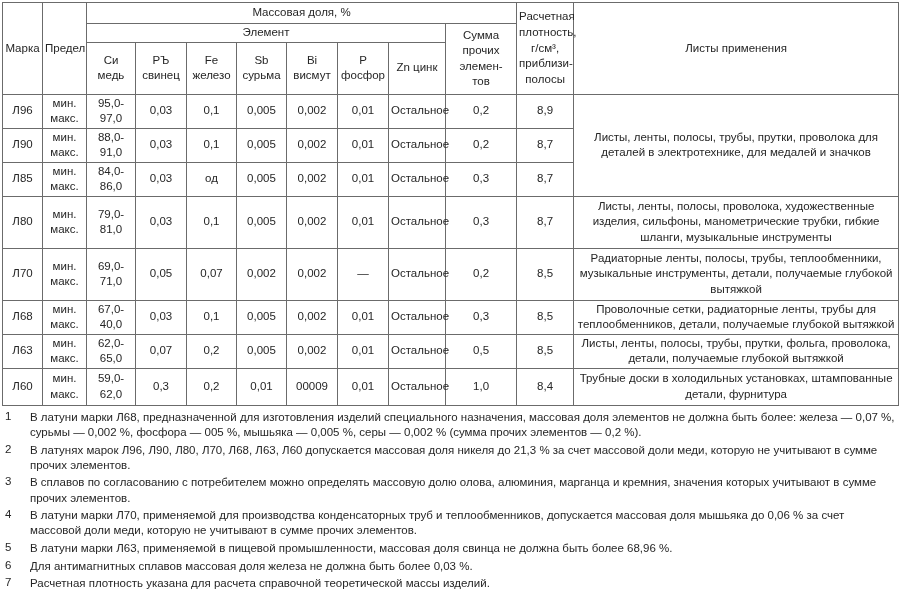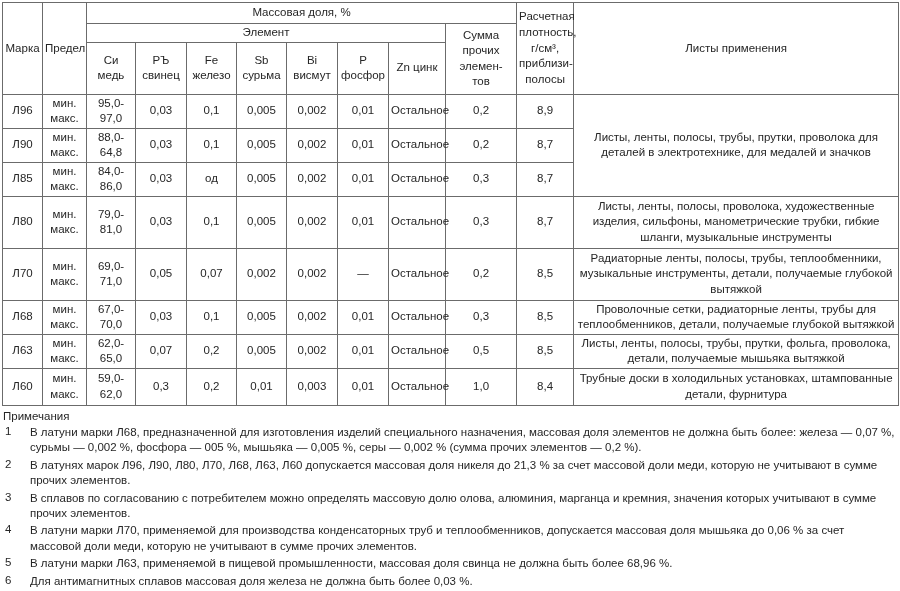--- a/index.html
+++ b/index.html
@@ -112,21 +112,21 @@
         <td>Остальное</td>
         <td>0,2</td>
         <td>8,9</td>
         <td class="app" rowspan="3">Листы, ленты, полосы, трубы, прутки, проволока для деталей в электротехнике, для медалей и значков</td>
       </tr>
       <tr class="r-small">
         <td>Л90</td>
         <td>мин.
 макс.</td>
         <td>88,0-
-64,8</td>
+91,0</td>
         <td>0,03</td>
         <td>0,1</td>
         <td>0,005</td>
         <td>0,002</td>
         <td>0,01</td>
         <td>Остальное</td>
         <td>0,2</td>
         <td>8,7</td>
       </tr>
       <tr class="r-small">
@@ -174,21 +174,21 @@
         <td>Остальное</td>
         <td>0,2</td>
         <td>8,5</td>
         <td class="app">Радиаторные ленты, полосы, трубы, теплообменники, музыкальные инструменты, детали, получаемые глубокой вытяжкой</td>
       </tr>
       <tr class="r-small">
         <td>Л68</td>
         <td>мин.
 макс.</td>
         <td>67,0-
-70,0</td>
+40,0</td>
         <td>0,03</td>
         <td>0,1</td>
         <td>0,005</td>
         <td>0,002</td>
         <td>0,01</td>
         <td>Остальное</td>
         <td>0,3</td>
         <td>8,5</td>
         <td class="app">Проволочные сетки, радиаторные ленты, трубы для теплообменников, детали, получаемые глубокой вытяжкой</td>
       </tr>
@@ -199,43 +199,42 @@
         <td>62,0-
 65,0</td>
         <td>0,07</td>
         <td>0,2</td>
         <td>0,005</td>
         <td>0,002</td>
         <td>0,01</td>
         <td>Остальное</td>
         <td>0,5</td>
         <td>8,5</td>
-        <td class="app">Листы, ленты, полосы, трубы, прутки, фольга, проволока, детали, получаемые мышьяка вытяжкой</td>
+        <td class="app">Листы, ленты, полосы, трубы, прутки, фольга, проволока, детали, получаемые глубокой вытяжкой</td>
       </tr>
       <tr class="r-last">
         <td>Л60</td>
         <td>мин.
 макс.</td>
         <td>59,0-
 62,0</td>
         <td>0,3</td>
         <td>0,2</td>
         <td>0,01</td>
-        <td>0,003</td>
+        <td>00009</td>
         <td>0,01</td>
         <td>Остальное</td>
         <td>1,0</td>
         <td>8,4</td>
         <td class="app">Трубные доски в холодильных установках, штампованные детали, фурнитура</td>
       </tr>
     </tbody>
   </table>
 
   <div class="notes">
-    <div class="notes-title">Примечания</div>
     <div class="note">
       <span class="num">1</span>
       <span class="txt">В латуни марки Л68, предназначенной для изготовления изделий специального назначения, массовая доля элементов не должна быть более: железа — 0,07 %, сурьмы — 0,002 %, фосфора — 005 %, мышьяка — 0,005 %, серы — 0,002 % (сумма прочих элементов — 0,2 %).</span>
     </div>
     <div class="note">
       <span class="num">2</span>
       <span class="txt">В латунях марок Л96, Л90, Л80, Л70, Л68, Л63, Л60 допускается массовая доля никеля до 21,3 % за счет массовой доли меди, которую не учитывают в сумме прочих элементов.</span>
     </div>
     <div class="note">
       <span class="num">3</span>

